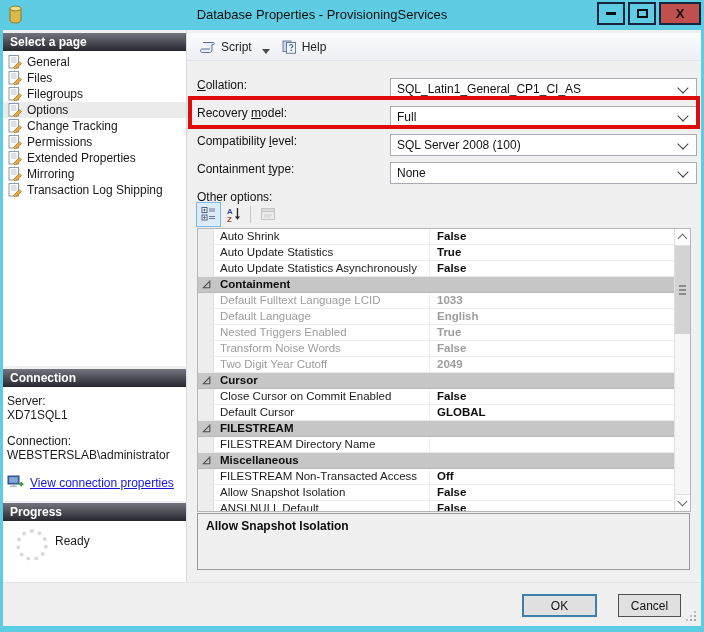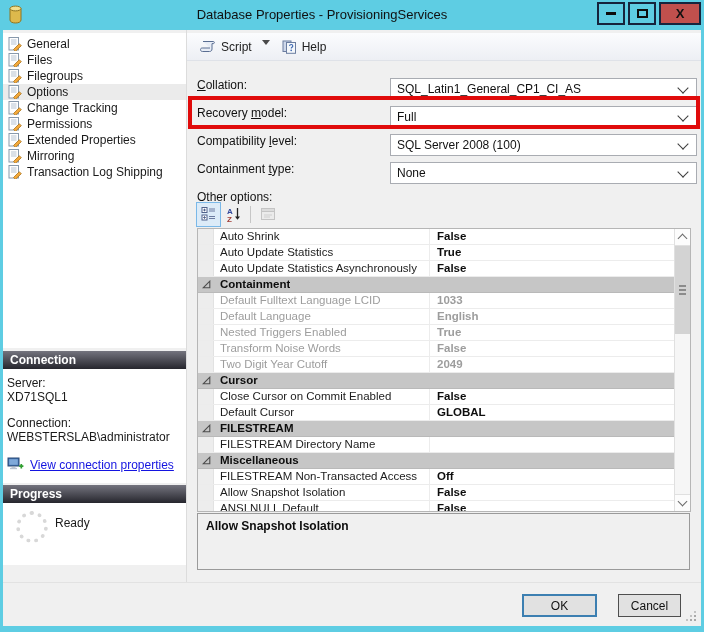--- a/index.html
+++ b/index.html
@@ -34,21 +34,21 @@
   .linkrow{margin-top:13px;display:flex;align-items:center;gap:6px;}
   .link{color:var(--c-link-blue,#1414e0);text-decoration:underline;font-size:12px;cursor:pointer;}
   .prog-h{margin-top:2px;}
   .prog-box{height:62px;position:relative;}
   .spinner{position:absolute;left:13px;top:8px;width:24px;height:24px;border:4px dotted #d8d8d8;border-radius:50%;}
   .ready{position:absolute;left:52px;top:13px;font-size:12px;color:#1a1a1a;}
 
   
   .main{position:absolute;left:183px;top:0;width:515px;height:553px;border-left:1px solid #dcdcdc;box-sizing:border-box;}
   .toolbar{position:absolute;left:0;right:0;top:3px;height:28px;background:linear-gradient(#fbfcfe,#edeff4);border-bottom:1px solid #dfe2e8;display:flex;align-items:center;padding-left:7px;gap:2px;box-sizing:border-box;}
-  .tb-btn{display:flex;align-items:flex-start;gap:5px;padding:3px 5px;font-size:12px;color:#222;cursor:default;}
+  .tb-btn{display:flex;align-items:flex-end;gap:5px;padding:3px 5px;font-size:12px;color:#222;cursor:default;}
   .dd-arrow{width:0;height:0;border-left:4px solid transparent;border-right:4px solid transparent;border-top:5px solid #4a4a4a;margin-left:5px;}
 
   .form{position:absolute;left:10px;top:48px;width:500px;}
   .frow{display:flex;height:22px;margin-bottom:6px;}
   .flabel{width:193px;font-size:12px;color:#111;}
   .mn{text-decoration:underline;}
   .combo{flex:1;height:22px;background:#fff;border:1px solid #a9acb2;position:relative;display:flex;align-items:center;padding-left:6px;box-sizing:border-box;cursor:default;}
   .combo-text{font-size:12px;color:#111;white-space:nowrap;}
   .chev{position:absolute;right:9px;top:5px;width:7px;height:7px;border-right:1.6px solid #3d3d3d;border-bottom:1.6px solid #3d3d3d;transform:rotate(45deg);}
 
@@ -117,20 +117,21 @@
         </div>
       <div class="tbtn close">
           <span>X</span>
         </div>
     </div>
   </div>
 
   <div class="client">
 
     <div class="sidebar">
+      <div class="sect-header">Select a page</div>
       <div class="panel-white select-list">
         <div class="item">
             <svg width="14" height="14" viewBox="0 0 14 14">
               <rect x="1" y="0.5" width="9.5" height="12.5" fill="#fefefe" stroke="#8899ac"></rect>
               <line x1="3" y1="3" x2="8.5" y2="3" stroke="#b6c3d2"></line>
               <line x1="3" y1="5" x2="8.5" y2="5" stroke="#b6c3d2"></line>
               <line x1="3" y1="7" x2="8.5" y2="7" stroke="#b6c3d2"></line>
               <path d="M5.5 12.5 L11.3 6.7 L13.3 8.7 L7.5 14.3 Z" fill="#f5a93b" stroke="#a8741c" stroke-width="0.8"></path>
             </svg>
             <span>General</span>

